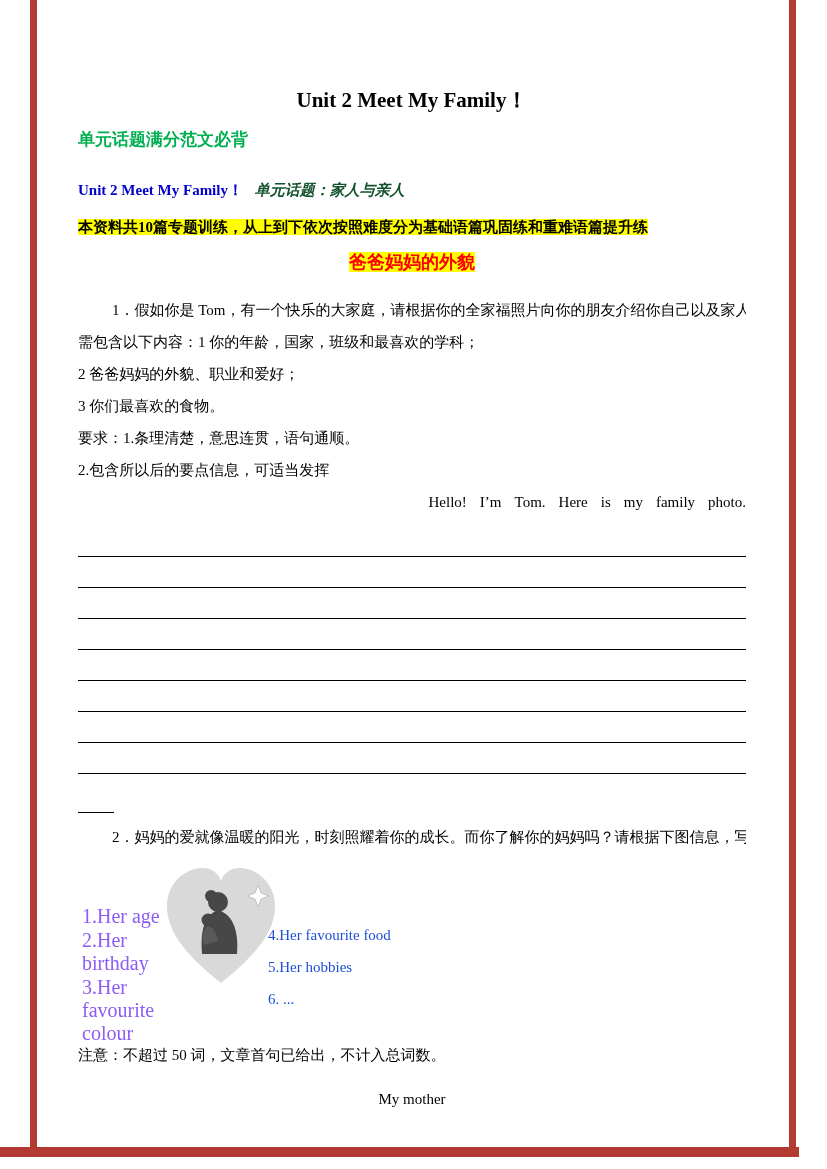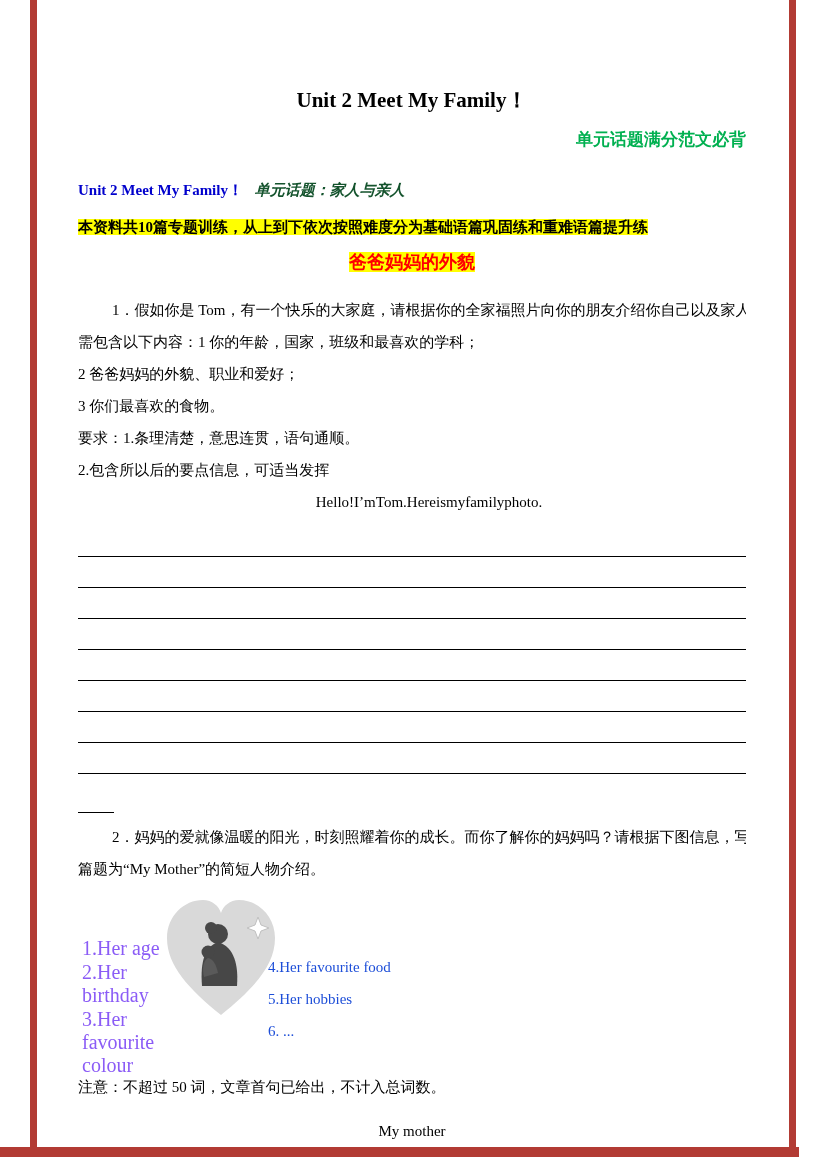--- a/index.html
+++ b/index.html
@@ -11,39 +11,39 @@
     font-family:Liberation Serif, serif;
     color:#000;
   }
   .bar-left{position:absolute;left:30px;top:0;width:7px;height:1147px;background:#B23B34;}
   .bar-right{position:absolute;left:789px;top:0;width:7px;height:1147px;background:#B23B34;}
   .bar-bottom{position:absolute;left:0;top:1147px;width:827px;height:10px;background:#B23B34;}
 
   .content{position:absolute;left:78px;top:0;width:668px;}
 
   .title{margin-top:86px;text-align:center;font-size:21px;font-weight:bold;white-space:nowrap;}
-  .subtitle{margin-top:14px;text-align:right;font-size:17px;font-weight:bold;color:#00B050;white-space:nowrap;}
+  .subtitle{margin-top:14px;text-align:left;font-size:17px;font-weight:bold;color:#00B050;white-space:nowrap;}
 
   .topic-line{margin-top:30px;font-size:15px;white-space:nowrap;overflow:hidden;}
   .topic-en{color:#0000CC;font-weight:bold;}
   .topic-cn{color:#14532d;font-weight:bold;font-style:italic;margin-left:8px;}
 
   .notice{margin-top:16px;font-size:15px;line-height:22px;white-space:nowrap;overflow:hidden;}
   .hl{background:#FFFF00;}
   .notice .hl{font-weight:bold;}
 
   .section-heading{margin-top:12px;text-align:center;font-size:18px;white-space:nowrap;}
   .section-heading .hl{color:#FF0000;font-weight:bold;}
 
   .para-block{margin-top:20px;}
   .para-line{font-size:15px;line-height:32px;white-space:nowrap;overflow:hidden;}
   .indent{padding-left:34px;}
 
-  .opening{display:flex;justify-content:center;box-sizing:border-box;
-           padding-left:34px;font-size:15px;line-height:32px;}
+  .opening{display:flex;justify-content:flex-end;box-sizing:border-box;
+           padding-left:34px;font-size:15px;line-height:32px;gap:13px;}
 
   .answer-lines{margin-top:8px;}
   .answer-line{height:30px;border-bottom:1px solid #000;}
   .answer-line-short{width:36px;height:38px;border-bottom:1px solid #000;margin-bottom:4px;}
 
   .task2-block{margin-top:8px;}
 
   .figure{position:relative;height:168px;margin-top:4px;}
   .heart-svg{position:absolute;left:80px;top:0;}
   .labels-left{position:absolute;left:4px;top:48px;width:116px;
@@ -108,21 +108,20 @@
         <div class="answer-line"></div>
         <div class="answer-line"></div>
         <div class="answer-line"></div>
         <div class="answer-line"></div>
         <div class="answer-line"></div>
       </div>
     <div class="answer-line-short"></div>
 
     <div class="task2-block">
       <div class="para-line indent">2．妈妈的爱就像温暖的阳光，时刻照耀着你的成长。而你了解你的妈妈吗？请根据下图信息，写一</div>
-      <div class="para-line">篇题为“My Mother”的简短人物介绍。</div>
     </div>
 
     <div class="figure">
       <svg class="heart-svg" width="126" height="146" viewBox="0 0 126 146" xmlns="http://www.w3.org/2000/svg">
         <path fill="#d9d9d9" d="M63 126 C31 100 9 77 9 49 C9 27 26 11 45 11 C54 11 61 17 63 24 C65 17 72 11 81 11 C100 11 117 27 117 49 C117 77 95 100 63 126 Z"></path>
         <path fill="#ffffff" stroke="#c0c0c0" stroke-width="1" d="M100 28 L103 36 L111 39 L103 42 L100 50 L97 42 L89 39 L97 36 Z"></path>
         <g fill="#474747">
           <circle cx="60" cy="45" r="10"></circle>
           <circle cx="53" cy="39" r="6"></circle>
           <path d="M60 53 C47 58 42 72 44 97 L79 97 C81 70 73 57 60 53 Z"></path>

